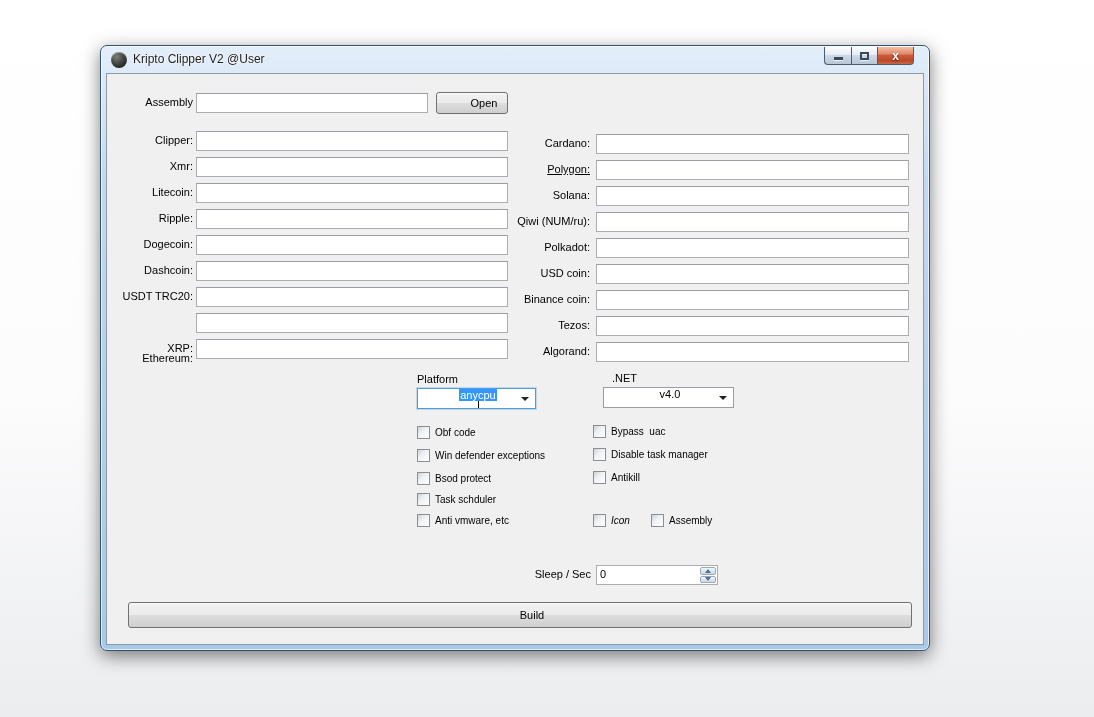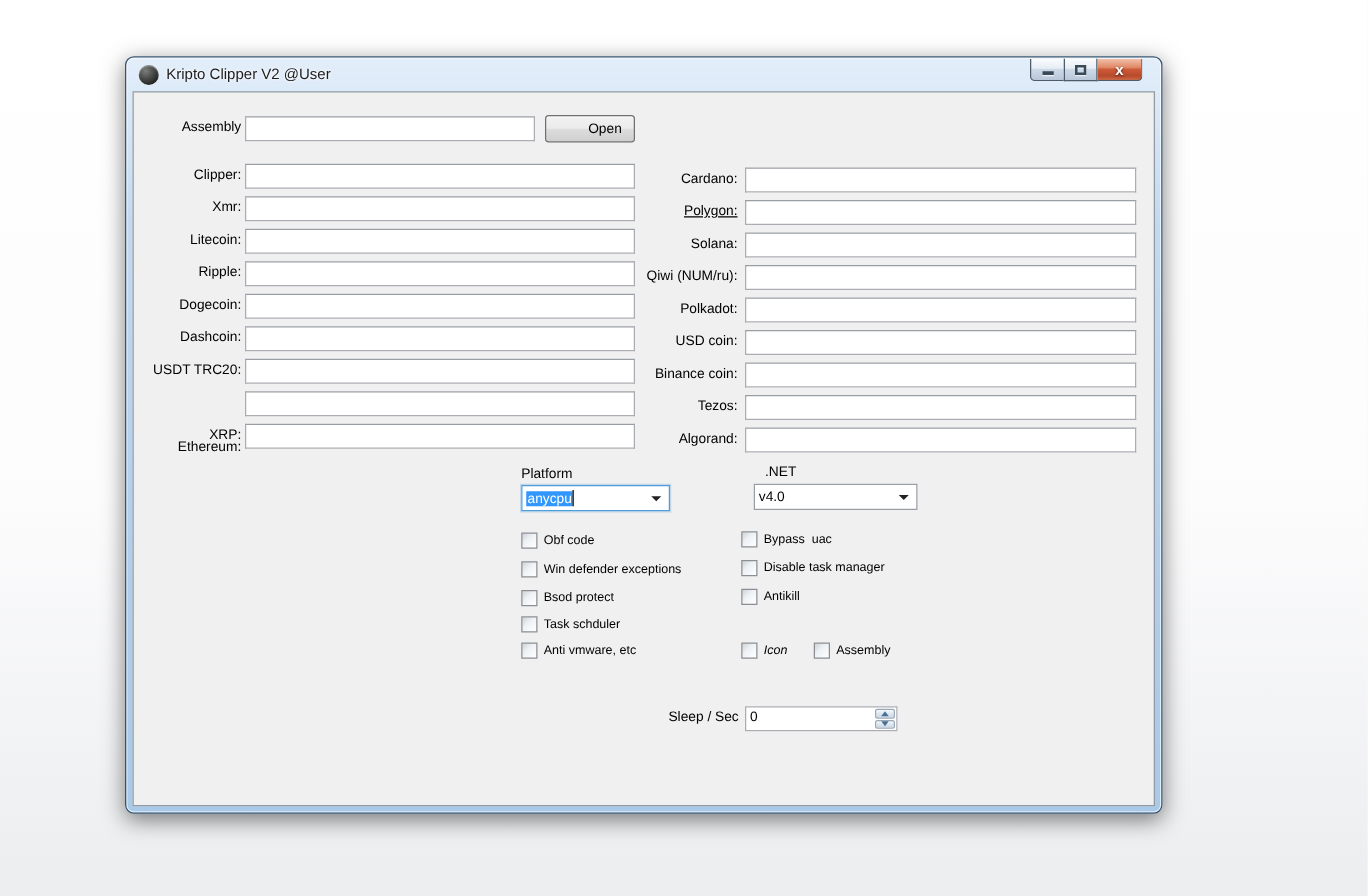--- a/index.html
+++ b/index.html
@@ -67,21 +67,21 @@
     background:linear-gradient(180deg,#f2f2f2 0%,#ebebeb 48%,#dddddd 52%,#cfcfcf 100%);
     font-family:"Liberation Sans", sans-serif; font-size:11px; color:#000;
     display:flex; align-items:center; justify-content:center; cursor:default;
     box-shadow:inset 0 1px 0 #fbfbfb;
     padding-left:24px;
   }
 
   
   .combo {
     position:absolute; height:21px; background:#fff; border:1px solid #999ea5;
-    font-size:11px; display:flex; align-items:center; padding-left:3px; cursor:default;
+    font-size:11px; display:flex; align-items:center; padding-left:3px; cursor:default;flex-direction:column;
   }
   .combo-focused { border:1px solid #4f9ddb; box-shadow:0 0 0 1px rgba(110,170,220,.35); }
   .combo-arrow {
     position:absolute; right:6px; top:8px; width:0; height:0;
     border-left:4px solid transparent; border-right:4px solid transparent;
     border-top:4px solid #222;
   }
   .sel-text { background:#3297fd; color:#fff; padding:0 1px; }
   .caret { display:inline-block; width:1px; height:13px; background:#000; margin-left:0; vertical-align:middle; }
 
@@ -242,15 +242,16 @@
       <span class="spinner">
         <span class="spin-btn">
             <span class="tri-up"></span>
           </span>
         <span class="spin-btn">
             <span class="tri-down"></span>
           </span>
       </span>
     </div>
 
+    <div class="btn build-btn" style="left:21px; top:528px; width:784px; height:26px;">Build</div>
 
   </div>
 </div>
 
 </body></html>

